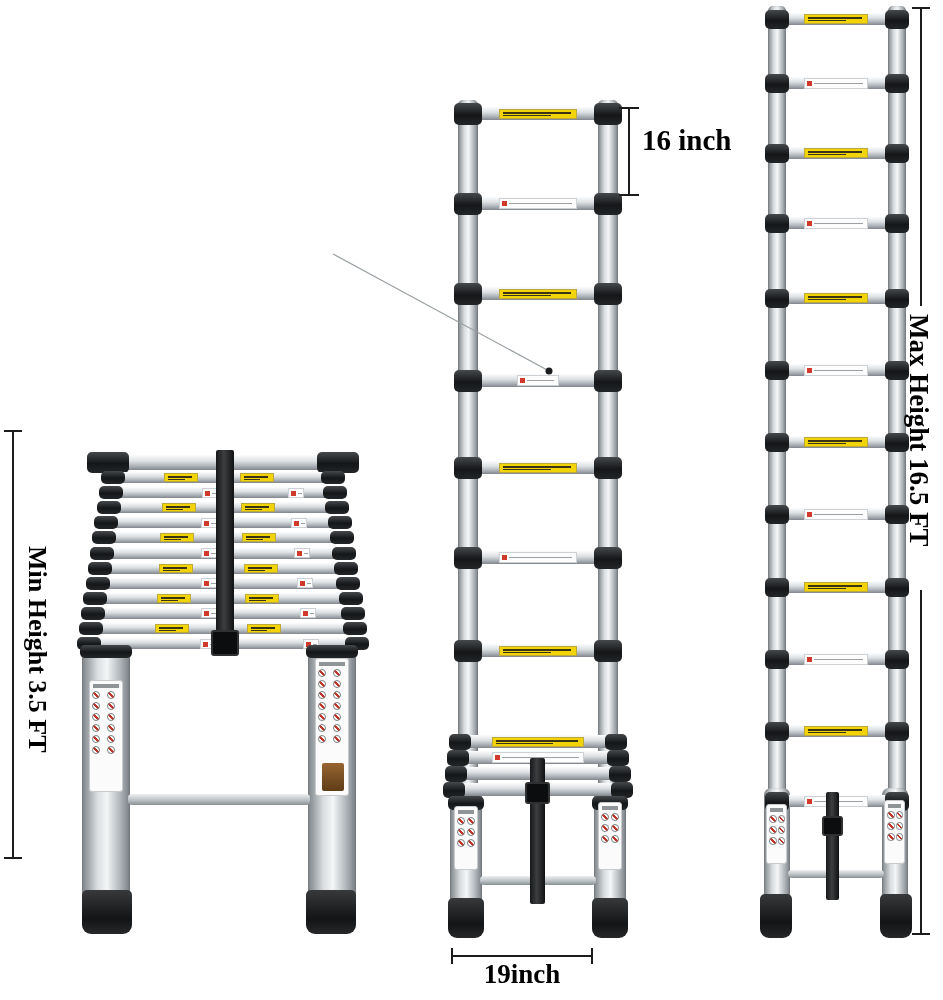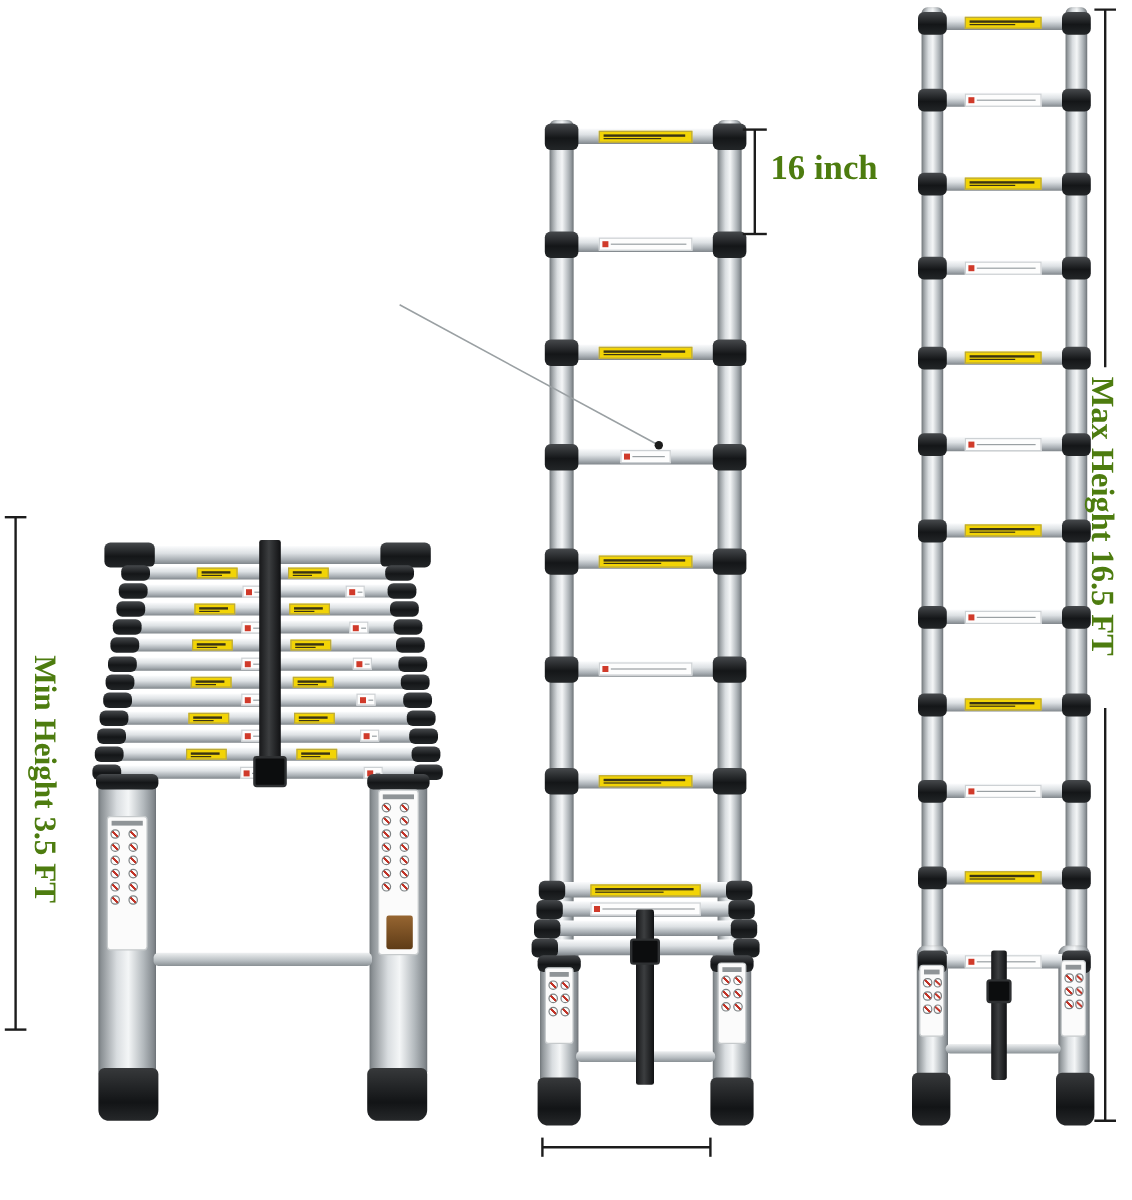--- a/index.html
+++ b/index.html
@@ -16,21 +16,21 @@
   .lgline{background:#9aa0a3;}
   .sticker{background:#fbfbfb;border:1px solid #c6cacc;border-radius:3px;box-sizing:border-box;}
   .shead{background:#8f9497;}
   .icon-dot{border:1px solid #7d8284;border-radius:50%;box-sizing:border-box;background:linear-gradient(45deg,transparent 40%,#c23327 40%,#c23327 60%,transparent 60%);}
   .sbrown{background:linear-gradient(180deg,#966531,#5f3c17);border-radius:2px;}
   .strap{background:linear-gradient(90deg,#17181a,#3c3e40 45%,#101113);border-radius:2px;}
   .buckle{background:#0c0d0e;border:2px solid #2e3032;border-radius:3px;box-sizing:border-box;}
   .crossbar{background:linear-gradient(180deg,#eef0f1,#b7bdc1 60%,#899094);border-radius:4px;}
   .foot{background:linear-gradient(180deg,#37393b,#121416 65%,#26282a);border-radius:5px 5px 9px 9px;}
   .vtext{writing-mode:vertical-rl;font-weight:bold;color:#0e0e0e;}
-  .dimtext{font-weight:bold;color:#4d7c0f;}
+  .dimtext{font-weight:bold;color:#000000;}
   #detail-circle{border-radius:50%;border:2px solid #b6babd;background:radial-gradient(circle at 62% 38%,#f1f3f4,#d4d8da 68%,#c2c7ca);overflow:hidden;}
   .dark-band{background:linear-gradient(180deg,#26282b,#111214);}
   .ridges{background:repeating-linear-gradient(180deg,#f6f8f9 0px,#f6f8f9 3px,#bcc2c5 3px,#bcc2c5 6px);}
   .stepface{background:linear-gradient(180deg,#e2e6e8,#eef1f2);}
   .stepunder{background:#c8cdd0;}
   .redmark{background:#e32119;}
 </style>
 </head>
 <body>
 
@@ -452,14 +452,15 @@
     <g stroke="#1c1c1c" stroke-width="2">
       <line x1="452" y1="956" x2="592" y2="956"></line>
       <line x1="452" y1="948" x2="452" y2="964"></line>
       <line x1="592" y1="948" x2="592" y2="964"></line>
     </g>
   </svg>
 
   <div class="abs dimtext" style="left:642px;top:124px;font-size:29px;">16 inch</div>
   <div class="abs dimtext vtext" style="left:899px;top:314px;height:276px;width:40px;font-size:27px;line-height:40px;">Max Height 16.5 FT</div>
   <div class="abs dimtext vtext" style="left:18px;top:546px;height:260px;width:38px;font-size:26px;line-height:38px;">Min Height 3.5 FT</div>
+  <div class="abs dimtext" style="left:457px;top:959px;width:130px;text-align:center;font-size:27px;">19inch</div>
 
 </div>
 
 </body></html>

